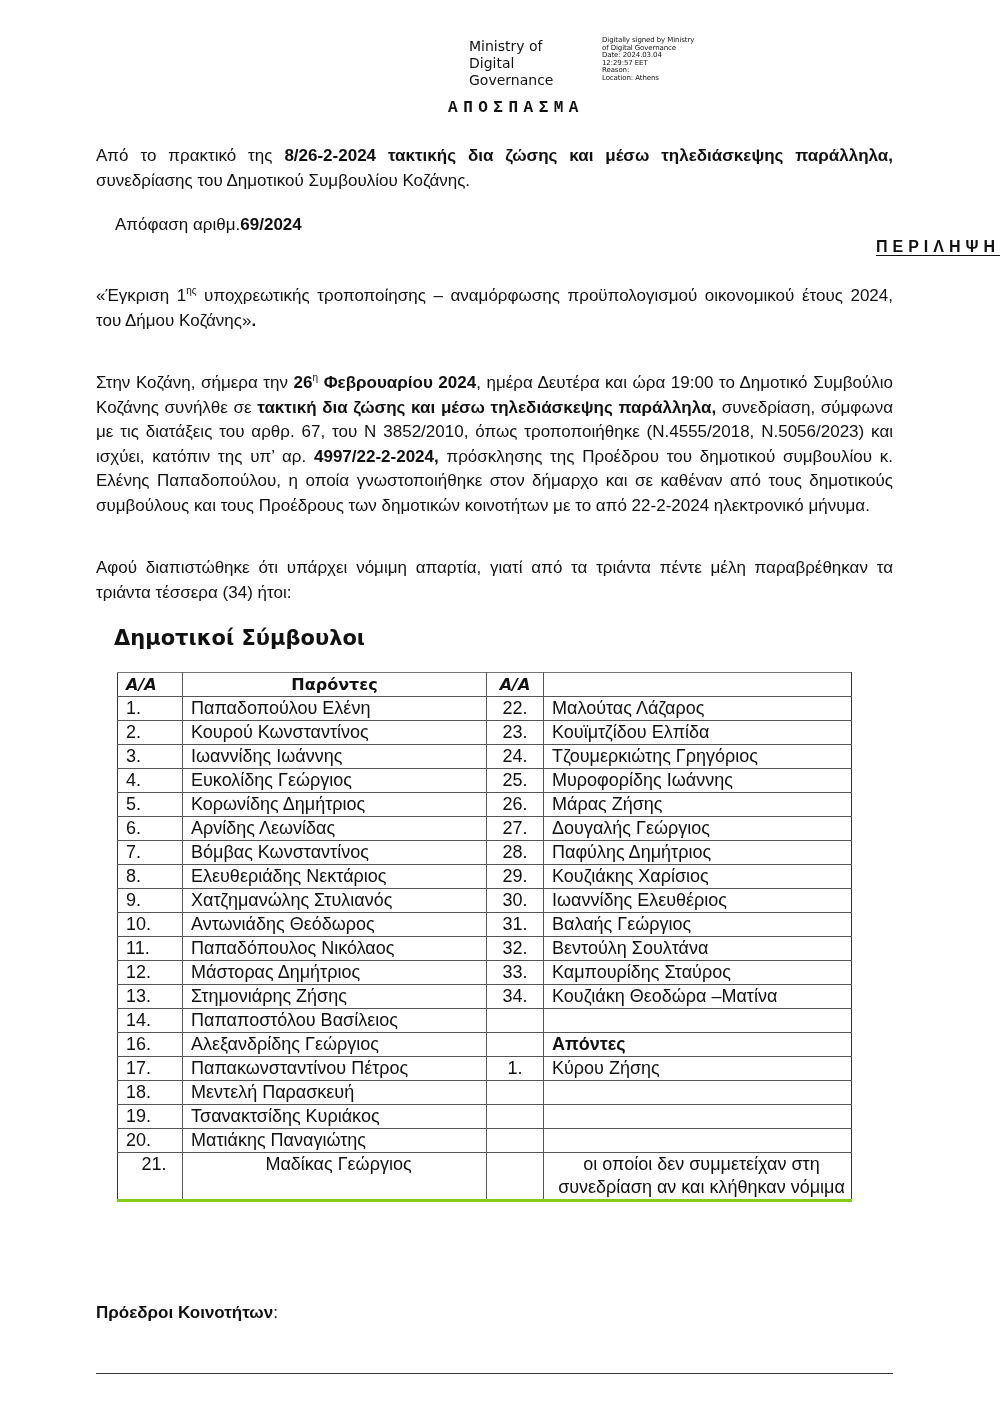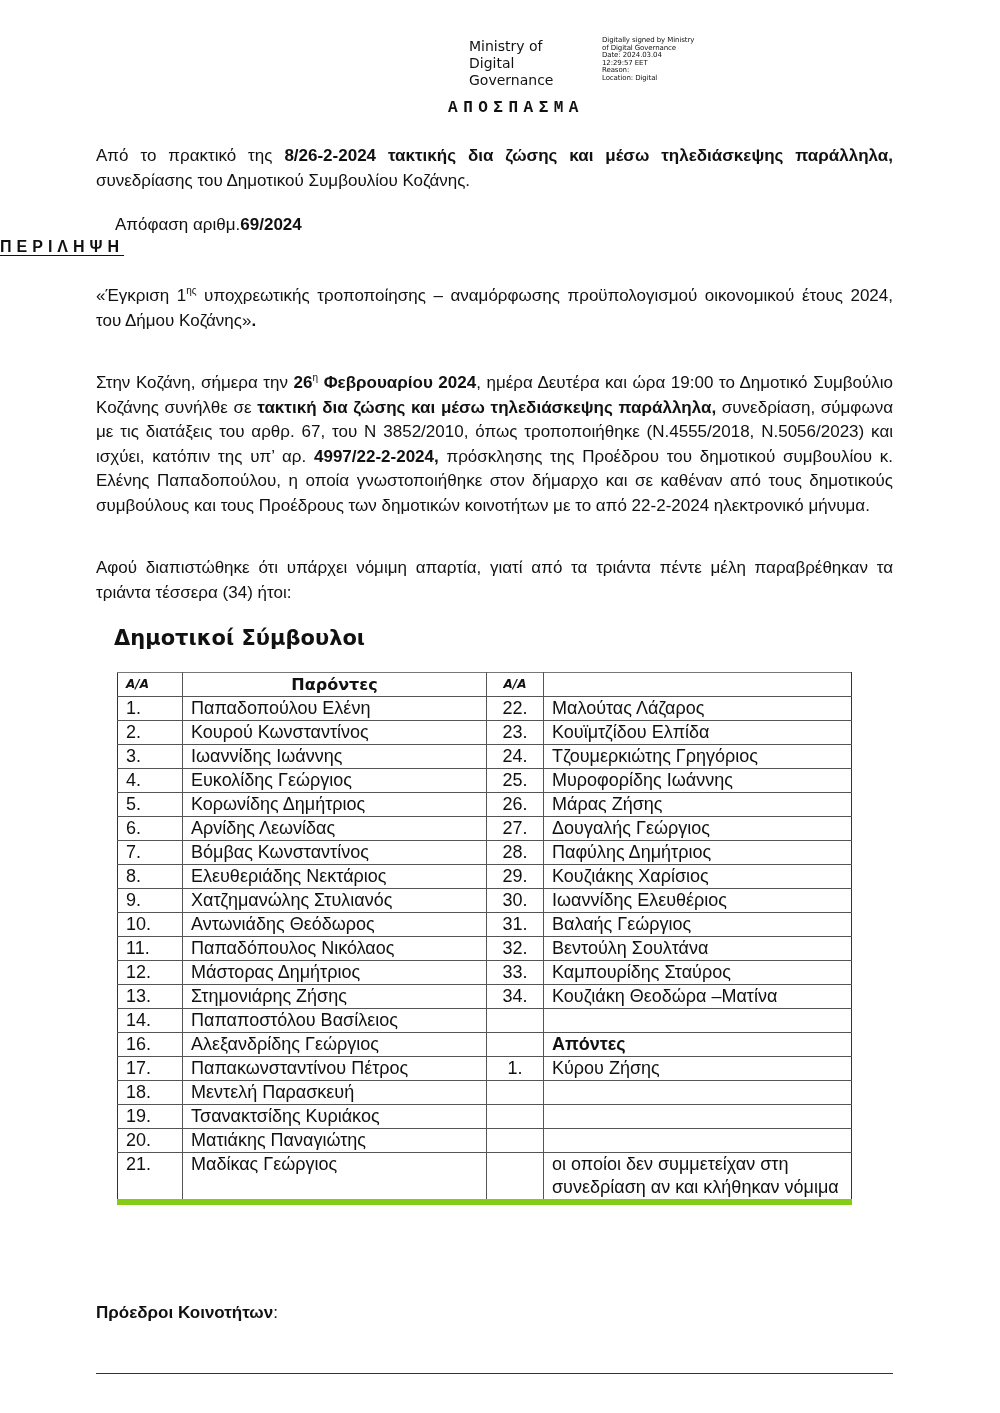--- a/index.html
+++ b/index.html
@@ -10,40 +10,40 @@
   .sig-org { left: 469px; top: 38px; font-family: "DejaVu Sans", sans-serif; font-size: 14px; line-height: 17px; color: #111; }
   .sig-details { left: 567px; top: 37px; font-family: "DejaVu Sans", sans-serif; font-size: 7px; line-height: 7.6px; color: #111; letter-spacing: -0.1px; margin-left: 35px; }
   .sig-details div { white-space: nowrap; }
 
   .title { left: 16px; width: 1000px; top: 99px; text-align: center; font-family: Liberation Mono, monospace; font-weight: bold; font-size: 16px; letter-spacing: 5.5px; }
 
   .para { left: 96px; width: 797px; font-family: "Liberation Sans", sans-serif; font-size: 17px; line-height: 24.5px; text-align: justify; transform-origin: left top; }
   .para b { font-weight: bold; }
   .p1 { top: 144px; }
   .decision { left: 115px; top: 215px; font-family: "Liberation Sans", sans-serif; font-size: 17px; }
-  .summary-title { left: 0; width: 1000px; top: 238px; text-align: left; font-family: "Liberation Sans", sans-serif; font-weight: bold; font-size: 16px; letter-spacing: 5px; }
+  .summary-title { left: 0; width: 1000px; top: 238px; text-align: right; font-family: "Liberation Sans", sans-serif; font-weight: bold; font-size: 16px; letter-spacing: 5px; }
   .summary-title span { text-decoration: underline; text-underline-offset: 3px; }
   .p2 { top: 284px; }
   .p3 { top: 371px; }
   .p4 { top: 556px; }
   sup { font-size: 10px; line-height: 0; vertical-align: 7px; }
 
   .section-head { left: 114px; top: 626px; font-family: "DejaVu Sans", sans-serif; font-weight: bold; font-size: 21px; }
 
   table.members { position: absolute; left: 117px; top: 672px; border-collapse: collapse; font-family: "Liberation Sans", sans-serif; font-size: 18px; color: #111; }
   table.members td { border: 1px solid #555; padding: 0 0 0 8px; height: 23px; line-height: 23px; vertical-align: top; }
   table.members tr:first-child td { border-top: 1.5px solid #777; }
   table.members td.c1 { width: 56px; }
   table.members td.c2 { width: 295px; }
   table.members td.c3 { width: 56px; padding-left: 0; text-align: center; }
   table.members td.c4 { width: 299px; }
-  table.members .hdr-aa { font-style: italic; font-weight: bold; font-family: "DejaVu Sans", sans-serif; font-size: 12px; }
+  table.members .hdr-aa { font-style: italic; font-weight: bold; font-family: "DejaVu Sans", sans-serif; font-size: 16px; }
   table.members .hdr-present { text-align: center; padding-left: 0; font-family: "DejaVu Sans", sans-serif; font-weight: bold; font-size: 16px; }
   table.members .absent-head { font-weight: bold; }
-  table.members tr:last-child td { border-bottom: 6px solid #84cc16; }
+  table.members tr:last-child td { border-bottom: 3px solid #84cc16; text-align: center; }
   table.members td:first-child { border-left: 1.5px solid #333; }
   table.members td:last-child { border-right: 1.5px solid #333; }
 
   .section-head2 { left: 96px; top: 1303px; font-family: "Liberation Sans", sans-serif; font-weight: bold; font-size: 17px; }
   .section-head2 .colon { font-weight: normal; }
   .footer-rule { left: 96px; top: 1373px; width: 797px; height: 0; border-top: 1px solid #333; }
 </style>
 </head>
 <body>
 
@@ -51,21 +51,21 @@
   <div>Ministry of</div>
   <div>Digital</div>
   <div>Governance</div>
 </div>
 <div class="abs sig-details">
   <div>Digitally signed by Ministry</div>
   <div>of Digital Governance</div>
   <div>Date: 2024.03.04</div>
   <div>12:29:57 EET</div>
   <div>Reason:</div>
-  <div>Location: Digital</div>
+  <div>Location: Athens</div>
 </div>
 
 <div class="abs title">ΑΠΟΣΠΑΣΜΑ</div>
 
 <div class="abs para p1"><span> Από  το  πρακτικό  της </span><b>8/26-2-2024 τακτικής δια ζώσης και μέσω τηλεδιάσκεψης παράλληλα,</b><span> συνεδρίασης του Δημοτικού Συμβουλίου Κοζάνης.</span></div>
 
 <div class="abs decision"><span>Απόφαση αριθμ.</span><b>69/2024</b></div>
 
 <div class="abs summary-title"><span>ΠΕΡΙΛΗΨΗ</span></div>
 

